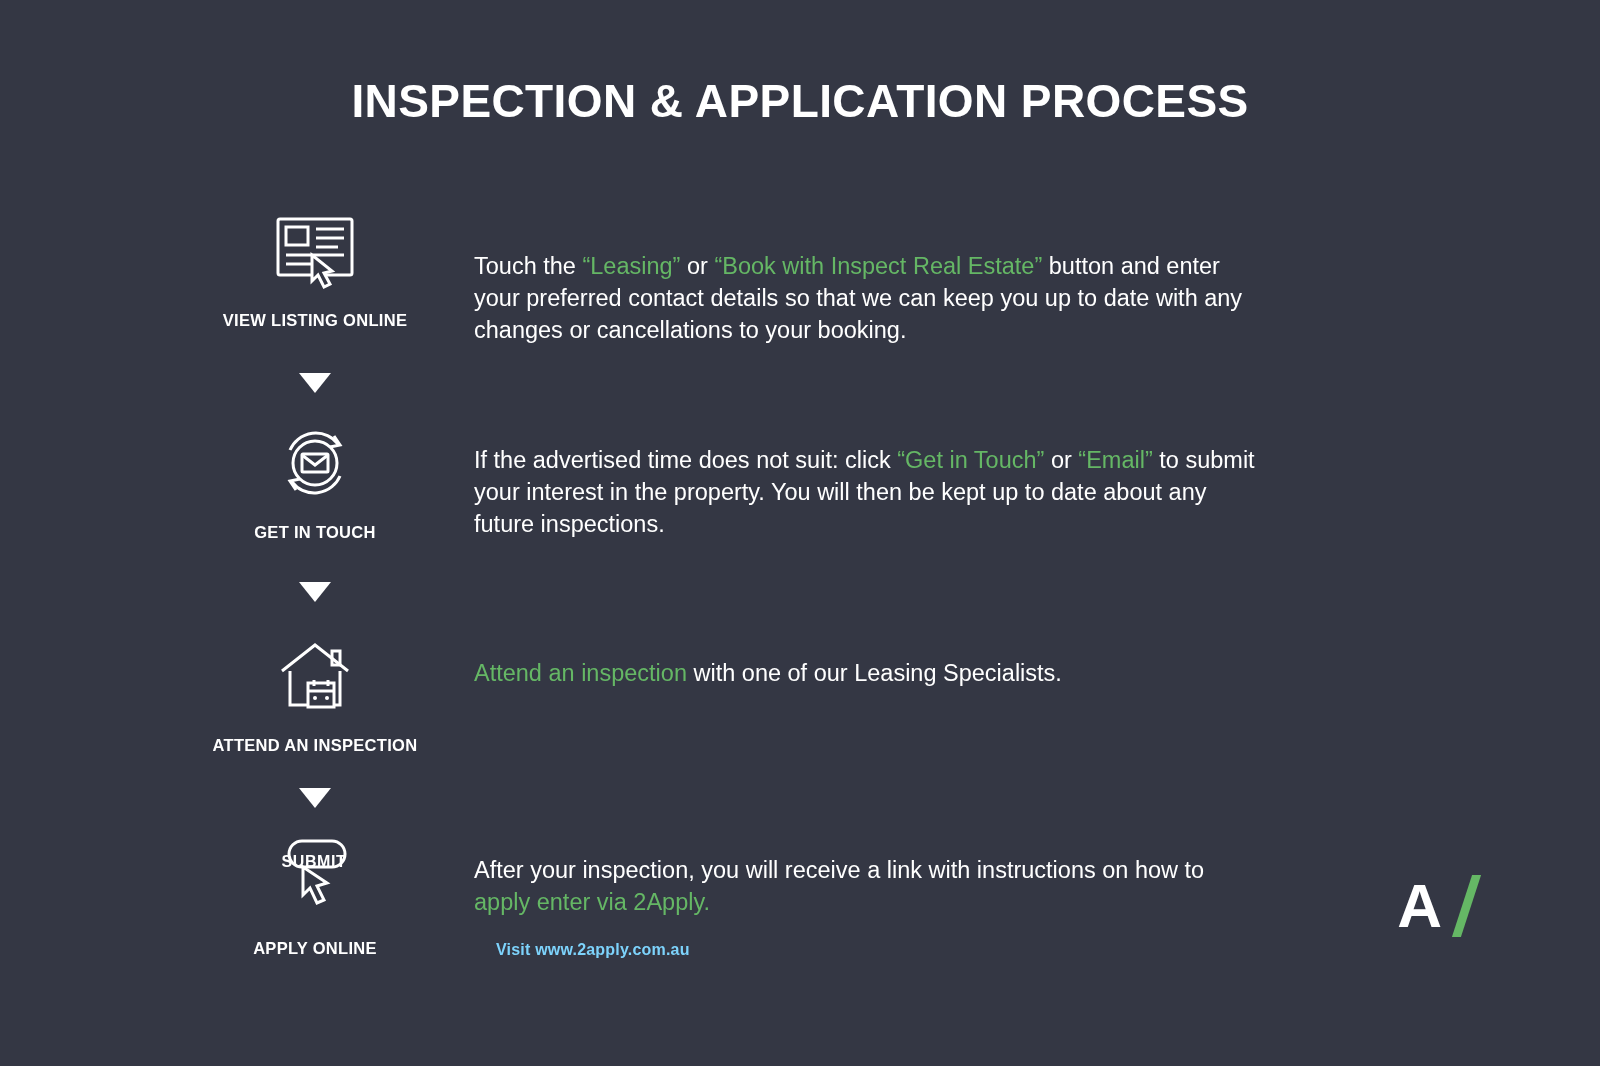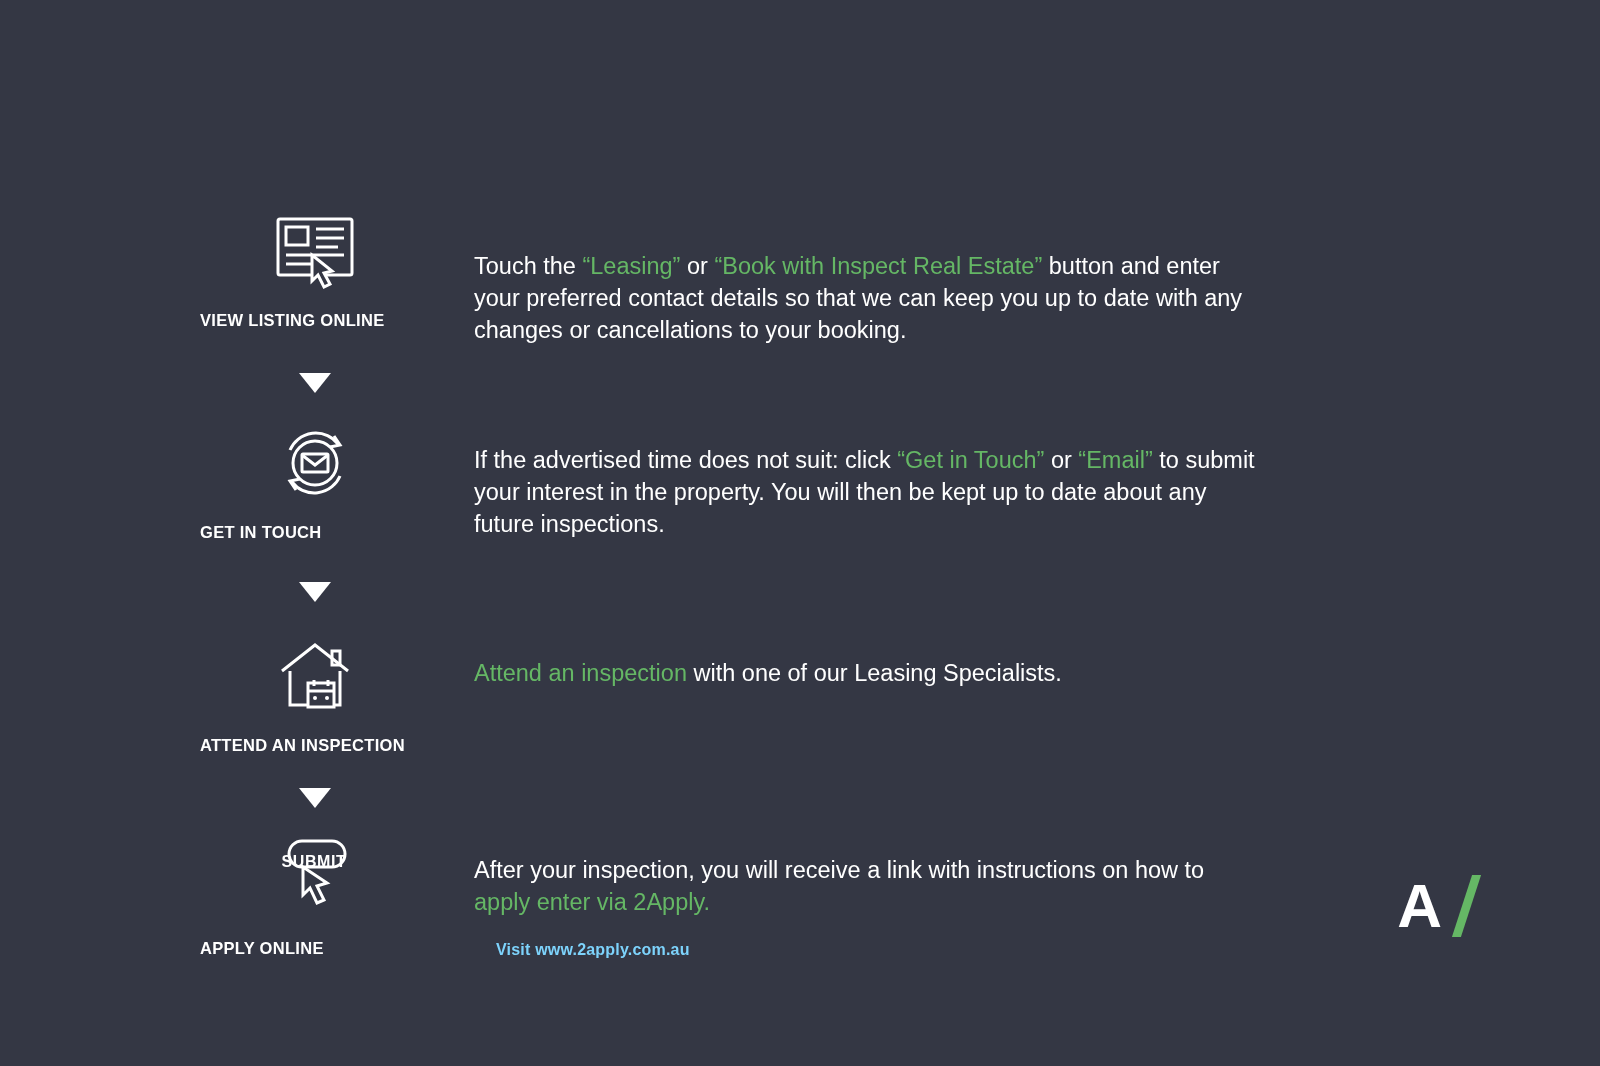--- a/index.html
+++ b/index.html
@@ -39,21 +39,21 @@
   }
   .step {
     position: absolute;
     left: 0;
     width: 1600px;
   }
   .step-icon-col {
     position: absolute;
     left: 200px;
     width: 230px;
-    text-align: left;
+    text-align: center;
   }
   .icon-box {
     height: 92px;
     display: flex;
     align-items: center;
     justify-content: center;
   }
   .icon-label {
     margin-top: 14px;
     font-size: 16.5px;
@@ -123,20 +123,21 @@
     height: 62px;
     background: #65b765;
     transform: skewX(-18deg);
   }
 </style>
 </head>
 <body>
 
 <div class="page">
 
+  <div class="title">INSPECTION &amp; APPLICATION PROCESS</div>
 
   <div class="steps">
 
     <div class="step" style="top:0px;">
       <div class="step-icon-col">
         <div class="icon-box">
           <svg width="86" height="80" viewBox="0 0 86 80" fill="none" stroke="#ffffff" stroke-width="3">
             <rect x="6" y="8" width="74" height="56" rx="2"></rect>
             <rect x="14" y="16" width="22" height="18"></rect>
             <line x1="44" y1="18" x2="72" y2="18"></line>

